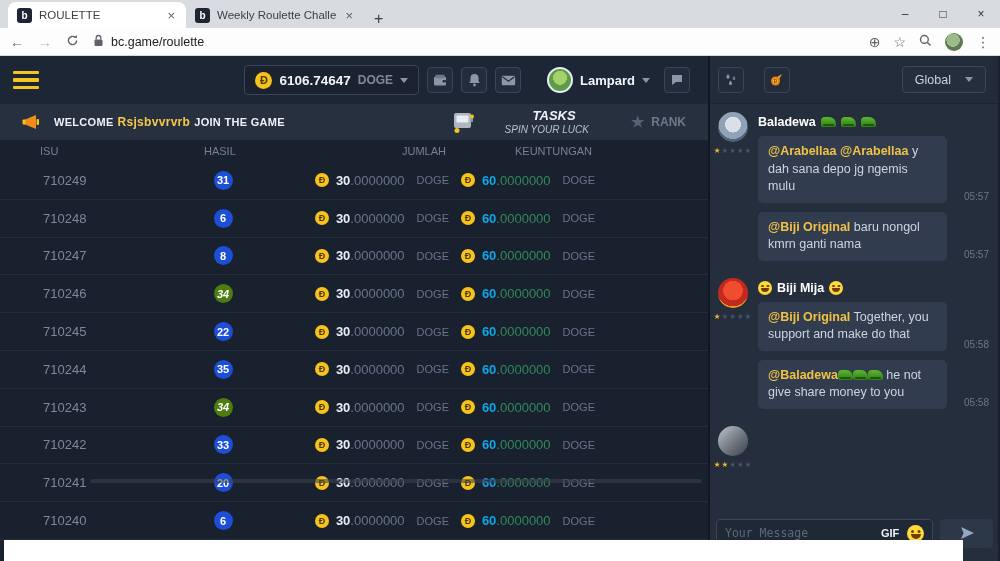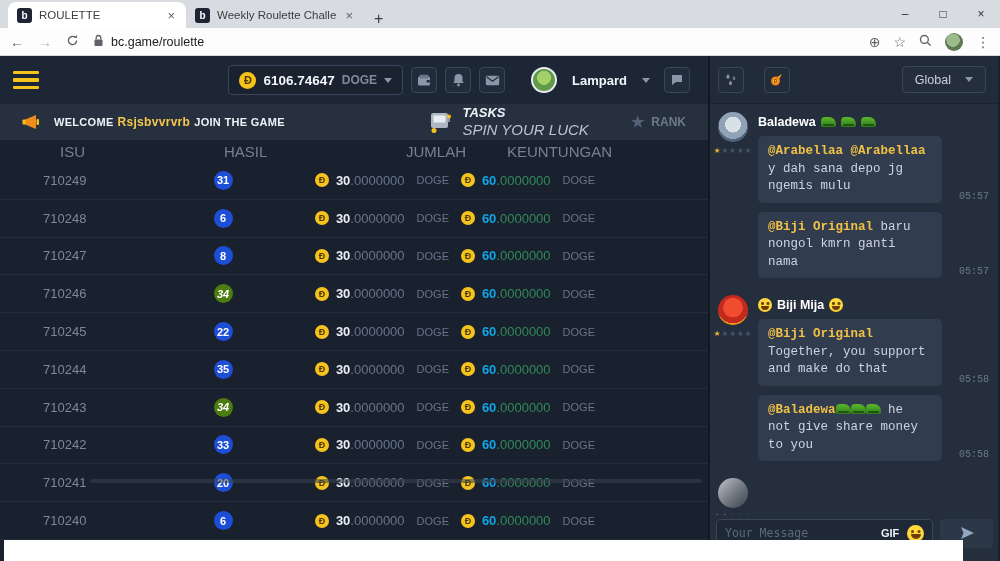--- a/index.html
+++ b/index.html
@@ -36,40 +36,40 @@
   .hamburger i { display:block; height:3.5px; background:#f5c51d; border-radius:1px; }
   .flex1 { flex:1; }
   .pill { display:flex; align-items:center; gap:7px; height:30px; padding:0 10px; border:1px solid #38455a; border-radius:4px; background:#1a2230; }
   .coin { width:17px; height:17px; border-radius:50%; background:#f6c31c; color:#4d3800; font-size:11px; font-weight:bold; display:flex; align-items:center; justify-content:center; flex:none; }
   .coin::before { content:"Ð"; }
   .coin.sm { width:14px; height:14px; font-size:9px; }
   .balance { color:#f2f6fb; font-size:13.5px; font-weight:bold; }
   .cur-label { color:#7e8a9c; font-size:12px; font-weight:bold; }
   .caret { width:0; height:0; border-left:4px solid transparent; border-right:4px solid transparent; border-top:5px solid #8b97a9; }
   .sqbtn { width:26px; height:26px; border:1px solid #38455a; border-radius:4px; background:#222c3b; display:flex; align-items:center; justify-content:center; }
-  .user { display:flex; align-items:center; gap:15px; margin-left:18px; }
+  .user { display:flex; align-items:center; gap:7px; margin-left:18px; }
   .user-avatar { width:26px; height:26px; border-radius:50%; border:2px solid #e8edf4; background:radial-gradient(circle at 50% 40%, #a6d06a 0 40%, #5f9c4a 41% 75%, #3e6f3a); }
   .username { color:#f2f6fb; font-size:13px; font-weight:bold; }
 
   .appbar-side { height:48px; background:#222b3a; display:flex; align-items:center; padding:0 12px 0 8px; gap:20px; flex:none; border-bottom:1px solid #1b2330; }
   .global-btn { margin-left:auto; display:flex; align-items:center; gap:14px; height:27px; padding:0 12px; border:1px solid #3c4859; border-radius:4px; background:#242e3d; color:#c9d1de; font-size:12.5px; }
 
   
   .banner { height:36px; background:#27303f; display:flex; align-items:center; padding:0 22px; flex:none; }
   .welcome { margin-left:12px; font-size:11px; font-weight:bold; color:#eef2f8; letter-spacing:.3px; }
   .welcome .uname { color:#f5c84c; font-size:12px; margin:0 4px; }
   .tasks { display:flex; align-items:center; gap:9px; margin-right:42px; }
   .tasks-txt { font-style:italic; line-height:1.15; }
-  .tasks-title { color:#eef2f8; font-weight:bold; font-size:13px; }
-  .tasks-sub { color:#b8c2d0; font-size:15px; }
+  .tasks-title { color:#eef2f8; font-weight:bold; font-size:13px;margin-left:48px; }
+  .tasks-sub { color:#b8c2d0; font-size:10px;margin-left:20px; }
   .rank { display:flex; align-items:center; gap:7px; color:#6d7889; font-size:12px; font-weight:bold; }
   .rank-star { color:#566175; font-size:15px; }
 
   
-  .thead { display:flex; align-items:center; height:22px; padding-left:60px; font-size:15px; color:#768093; flex:none; }
+  .thead { display:flex; align-items:center; height:22px; padding-left:40px; font-size:11px; color:#768093; flex:none; }
   .tbody { flex:1; }
   .row { display:flex; align-items:center; height:37.8px; border-bottom:1px solid #242d3a; padding-left:43px; }
   .c1 { width:140px; }
   .c2 { width:80px; display:flex; justify-content:center; }
   .thead .c2 { justify-content:flex-start; padding-left:24px; }
   .c3 { width:186px; display:flex; justify-content:flex-end; align-items:center; }
   .c4 { width:146px; display:flex; justify-content:flex-end; align-items:center; }
   .issue { color:#7d8798; font-size:13px; }
   .badge { min-width:19px; height:19px; border-radius:10px; padding:0 3px; display:flex; align-items:center; justify-content:center; color:#fff; font-size:11px; font-weight:bold; }
   .badge-red { background:#1d4ed8; }
@@ -87,21 +87,21 @@
   .group { display:flex; gap:9px; padding:6px 9px 2px 6px; }
   .avcol { width:33px; display:flex; flex-direction:column; align-items:center; gap:5px; flex:none; }
   .avatar { width:30px; height:30px; border-radius:50%; }
   .av-temple { background:radial-gradient(circle at 50% 42%, #d8e0e8 0 34%, #90a2b5 35% 62%, #51627a 63% 100%); }
   .av-monster { background:radial-gradient(circle at 50% 42%, #ef4c30 0 42%, #c32a1d 43% 68%, #f59b1f 69% 100%); }
   .av-photo { background:linear-gradient(135deg,#c0c5cb 0%,#70767e 55%,#3c424b 100%); }
   .stars { display:flex; gap:1px; font-size:7.5px; line-height:1; }
   .star-on { color:#f0b429; } .star-off { color:#49556a; }
   .gcontent { flex:1; min-width:0; }
   .gname { color:#fff; font-weight:bold; font-size:12.5px; display:flex; align-items:center; gap:5px; margin:3px 0 7px; }
-  .msgrow { display:flex; align-items:flex-end; gap:17px; margin-bottom:9px;font-family:Liberation Mono, monospace; }
+  .msgrow { display:flex; align-items:flex-end; gap:17px; margin-bottom:9px; }
   .bubble { background:#323c4f; border-radius:5px; padding:7px 10px; color:#ccd4e0; font-size:12.5px; line-height:1.4; max-width:212px; }
   .time { color:#6b7788; font-size:10px; flex:none; padding-bottom:1px; }
   .mention { color:#f0c244; font-weight:bold; }
   .emoji-smile { display:inline-block; width:14px; height:14px; border-radius:50%; background:radial-gradient(circle at 50% 38%, #ffd93b 0 60%, #f4b41d); position:relative; vertical-align:-2px; flex:none; }
   .emoji-smile::before { content:""; position:absolute; top:4px; left:3px; width:2.5px; height:2.5px; border-radius:50%; background:#6e4300; box-shadow:5.5px 0 0 #6e4300; }
   .emoji-smile::after { content:""; position:absolute; left:3px; bottom:2.5px; width:8px; height:4px; border-radius:0 0 8px 8px; background:#6e3c00; }
   .emoji-green { display:inline-block; width:15px; height:10px; border-radius:4px 7px 2px 2px; background:linear-gradient(#5cb72e,#2e7d17); position:relative; vertical-align:-1px; flex:none; }
   .emoji-green::after { content:""; position:absolute; left:2px; bottom:1px; width:11px; height:2px; border-radius:1px; background:#1d5410; }
 
   .inputrow { flex:none; height:46px; display:flex; align-items:center; gap:7px; padding:0 8px 10px 6px; }

